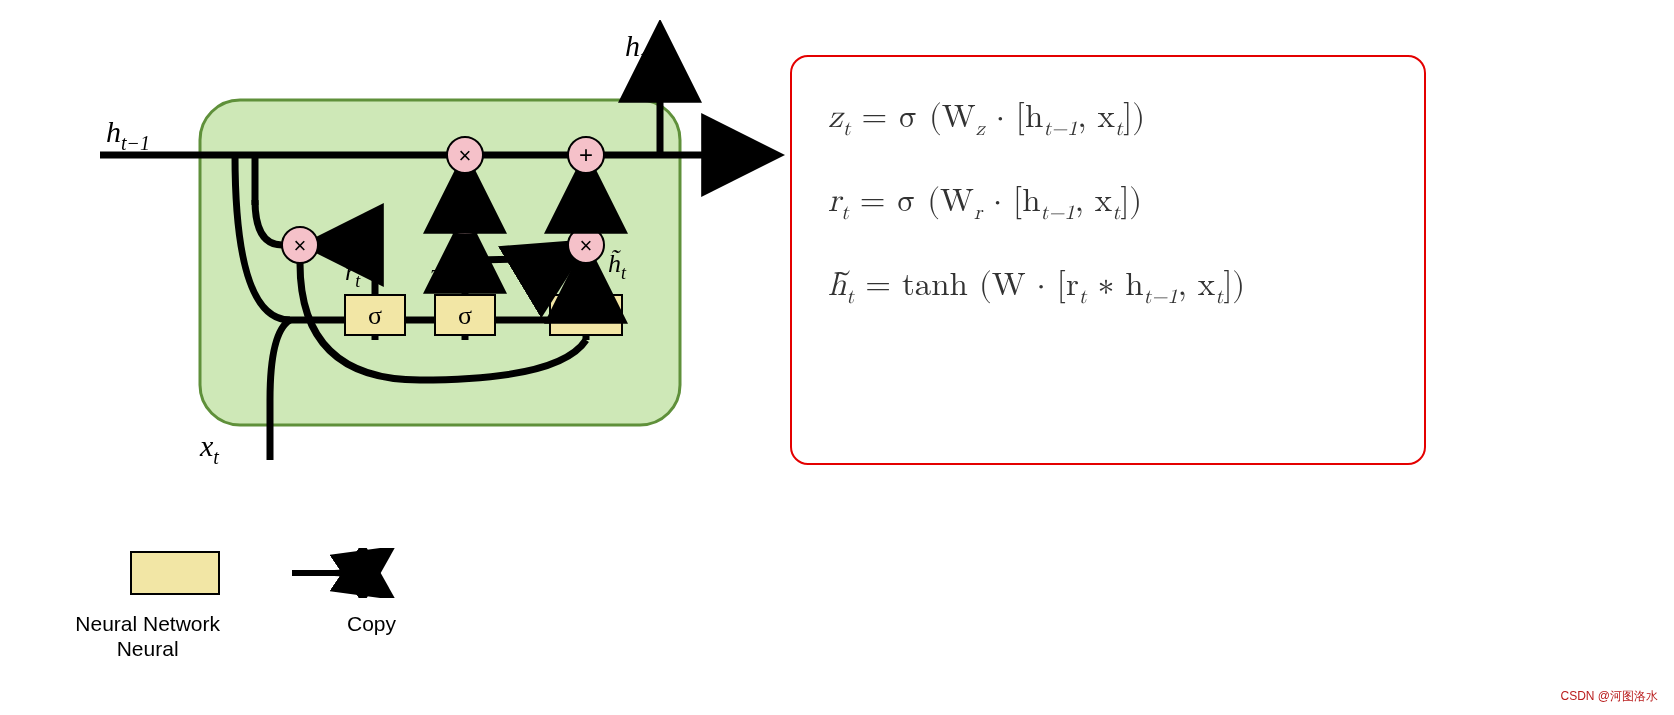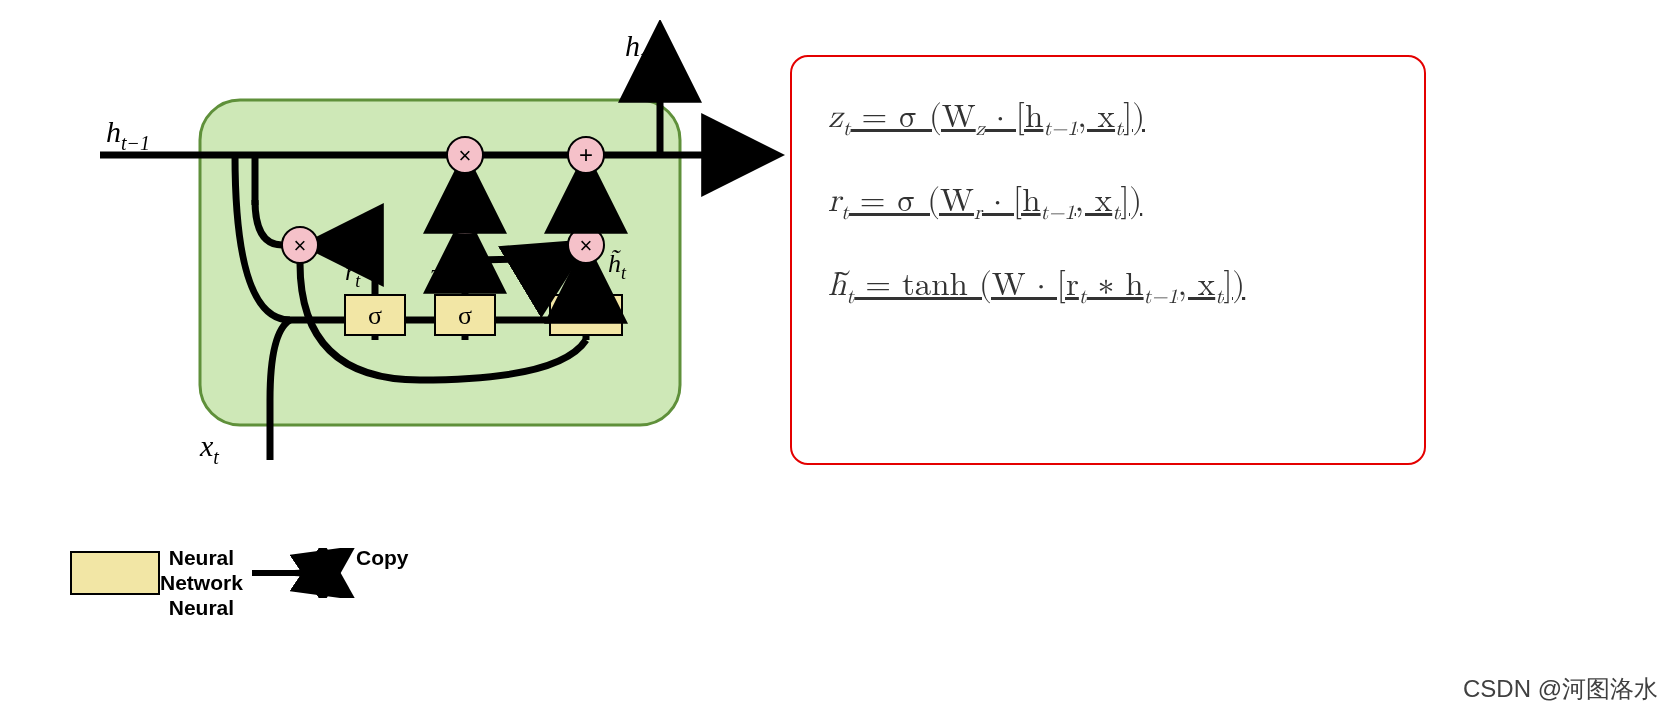--- a/index.html
+++ b/index.html
@@ -31,42 +31,41 @@
     font-size: 33px;
     line-height: 2.55;
     color: #333;
     font-style: italic;
     font-family: "Latin Modern Math", "Cambria Math", "Times New Roman", serif;
   }
   .equations-box .eq {
     white-space: nowrap;
   }
   .sub { font-size: 0.62em; vertical-align: sub; font-style: italic; }
-  .rm  { font-style: normal; text-decoration: underline; }
+  .rm  { font-style: normal; }
   .legend {
     position: absolute;
     left: 70px;
     top: 545px;
     width: 740px;
     height: 140px;
     display: flex;
     gap: 26px;
     align-items: flex-start;
     font-family: Arial, Helvetica, sans-serif;
     font-size: 21px;
     color: #000;
   }
   .legend-item {
     display: flex;
-    flex-direction: row;
-    align-items: flex-start;
+    flex-direction: column;
+    align-items: flex-end;
     width: 150px;
     text-align: center;
     line-height: 1.2;
-    font-weight: bold;
   }
   .legend-shape {
     height: 56px;
     display: flex;
     align-items: center;
     justify-content: center;
     margin-bottom: 10px;
   }
   .legend-rect {
     width: 86px;
@@ -79,22 +78,22 @@
     height: 38px;
     background: #f5c1c9;
     border: 2px solid #000;
     border-radius: 50%;
   }
   .watermark {
     position: absolute;
     right: 16px;
     bottom: 10px;
     font-family: "Microsoft YaHei", Arial, sans-serif;
-    font-size: 24px;
-    color: #404040;
+    font-size: 12px;
+    color: #b91c1c;
   }
 </style>
 </head>
 <body>
 
 <div class="diagram-area">
   <svg viewBox="0 0 740 460" width="740" height="460">
     <defs>
       <marker id="arrow" viewBox="0 0 20 20" refX="14" refY="10" markerWidth="12" markerHeight="12" orient="auto-start-reverse">
         <path d="M0 0 L20 10 L0 20 Z" fill="#000"></path>

